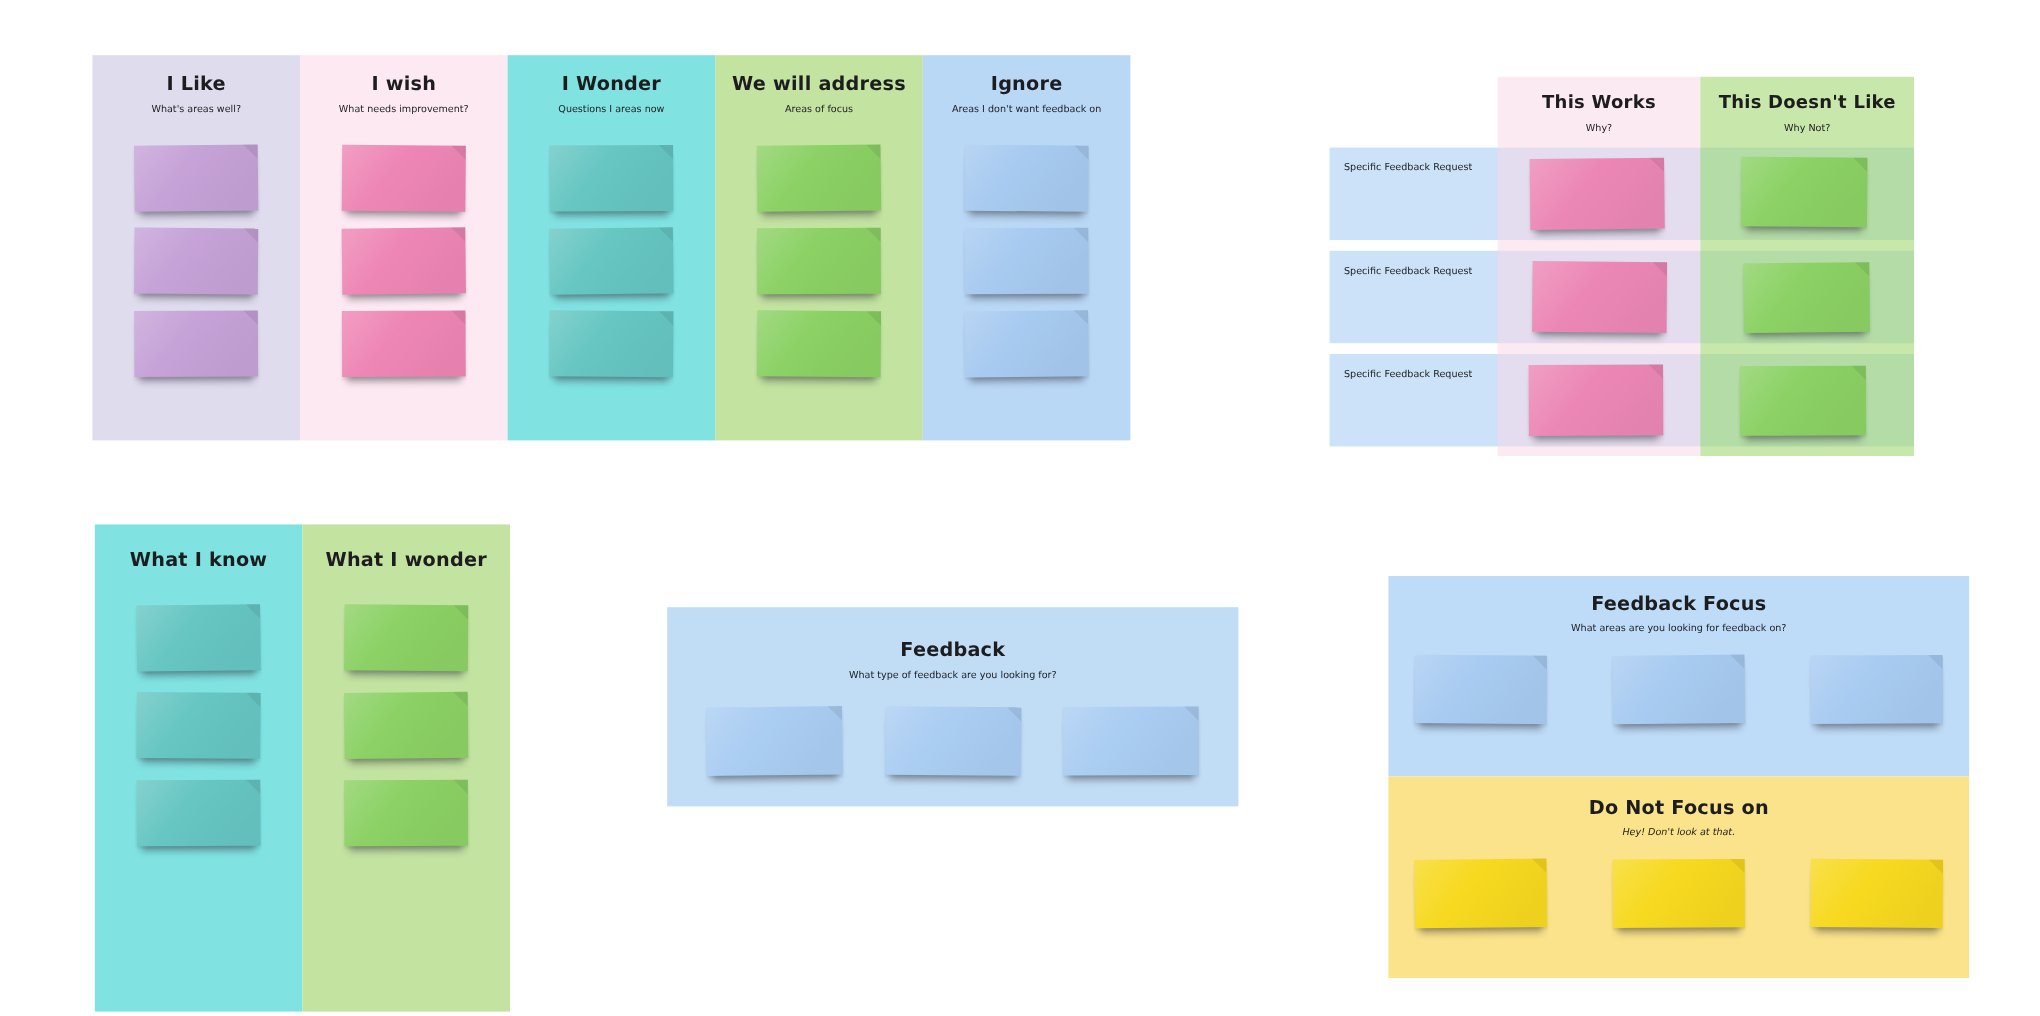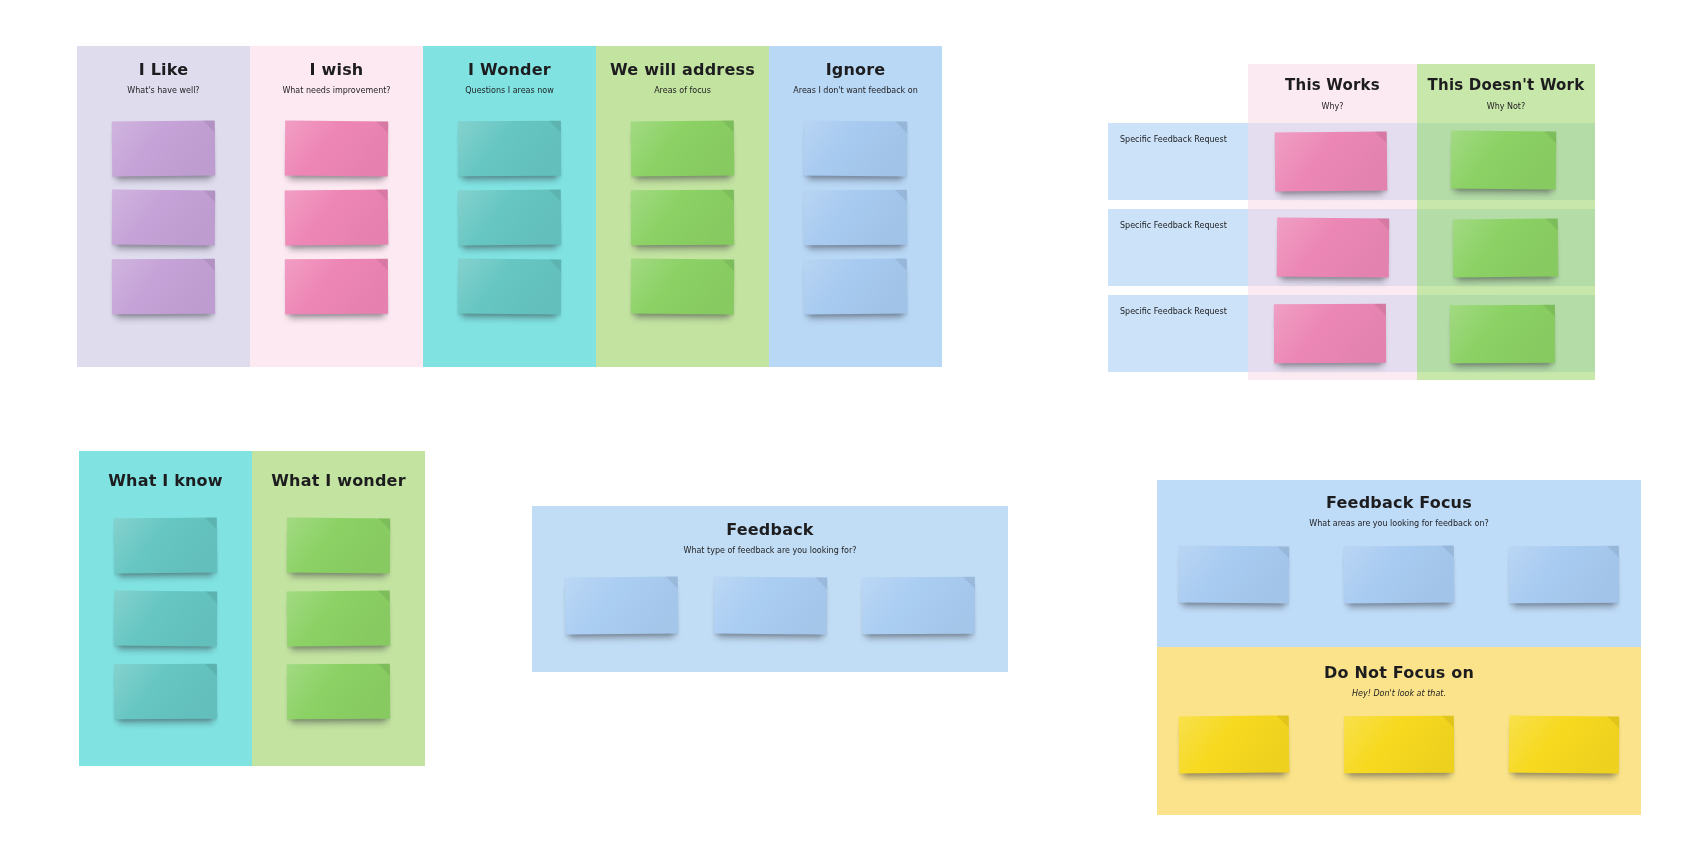--- a/index.html
+++ b/index.html
@@ -62,21 +62,21 @@
   .focus-section .sticky-row { margin-top:18px; padding:0 22px; }
   #feedback-board .col-title, .focus-section .col-title { padding-top:0; }
 </style>
 </head>
 <body style="background: rgb(255, 255, 255);">
 
 <div id="retro-board" class="abs" style="left:77px;top:46px;width:865px;height:321px">
 
   <div class="retro-col" style="background: rgb(223, 220, 238);">
     <div class="col-title">I Like</div>
-    <div class="col-sub">What's have well?</div>
+    <div class="col-sub">What's areas well?</div>
     <div class="stack">
       <div class="sticky st-a r1" style="background: rgb(197, 162, 215);"></div>
       <div class="sticky st-a r2" style="background: rgb(197, 162, 215);"></div>
       <div class="sticky st-a r3" style="background: rgb(197, 162, 215);"></div>
     </div>
   </div>
 
   <div class="retro-col" style="background: rgb(253, 233, 241);">
     <div class="col-title">I wish</div>
     <div class="col-sub">What needs improvement?</div>
@@ -128,55 +128,55 @@
   </div>
   <div class="trow" style="top: 231px; background: rgb(203, 226, 248);">
     <div class="trow-label">Specific Feedback Request</div>
   </div>
 
   <div class="tcol" style="left: 140px; width: 169px; background: rgba(250, 216, 231, 0.55);">
     <div class="col-title sm">This Works</div>
     <div class="col-sub">Why?</div>
   </div>
   <div class="tcol" style="left: 309px; width: 178px; background: rgba(166, 216, 118, 0.62);">
-    <div class="col-title sm">This Doesn't Work</div>
+    <div class="col-title sm">This Doesn't Like</div>
     <div class="col-sub">Why Not?</div>
   </div>
 
   <div class="sticky st-b tsticky r1" style="left: 167px; top: 68px; background: rgb(236, 135, 181);"></div>
   <div class="sticky st-b tsticky r2" style="left: 169px; top: 154px; background: rgb(236, 135, 181);"></div>
   <div class="sticky st-b tsticky r3" style="left: 166px; top: 240px; background: rgb(236, 135, 181);"></div>
 
   <div class="sticky st-c tsticky r2" style="left: 343px; top: 67px; background: rgb(139, 209, 100);"></div>
   <div class="sticky st-c tsticky r1" style="left: 345px; top: 155px; background: rgb(139, 209, 100);"></div>
   <div class="sticky st-c tsticky r3" style="left: 342px; top: 241px; background: rgb(139, 209, 100);"></div>
 </div>
 
-<div id="know-board" class="abs" style="left:79px;top:451px;width:346px;height:315px">
+<div id="know-board" class="abs" style="left:79px;top:437px;width:346px;height:406px">
 
   <div class="know-col" style="background: rgb(128, 227, 226);">
     <div class="col-title">What I know</div>
     <div class="stack">
       <div class="sticky st-a r1" style="background: rgb(102, 198, 194);"></div>
       <div class="sticky st-a r2" style="background: rgb(102, 198, 194);"></div>
       <div class="sticky st-a r3" style="background: rgb(102, 198, 194);"></div>
     </div>
   </div>
 
   <div class="know-col" style="background: rgb(195, 227, 161);">
     <div class="col-title">What I wonder</div>
     <div class="stack">
       <div class="sticky st-a r2" style="background: rgb(139, 209, 100);"></div>
       <div class="sticky st-a r1" style="background: rgb(139, 209, 100);"></div>
       <div class="sticky st-a r3" style="background: rgb(139, 209, 100);"></div>
     </div>
   </div>
 </div>
 
-<div id="feedback-board" class="abs" style="left: 532px; top: 506px; width: 476px; height: 166px; padding-top: 14px; background: rgb(193, 221, 245);">
+<div id="feedback-board" class="abs" style="left: 556px; top: 506px; width: 476px; height: 166px; padding-top: 26px; background: rgb(193, 221, 245);">
   <div class="col-title">Feedback</div>
   <div class="col-sub">What type of feedback are you looking for?</div>
   <div class="sticky-row">
     <div class="sticky st-d r1" style="background: rgb(170, 205, 242);"></div>
     <div class="sticky st-d r2" style="background: rgb(170, 205, 242);"></div>
     <div class="sticky st-d r3" style="background: rgb(170, 205, 242);"></div>
   </div>
 </div>
 
 <div class="abs focus-section" style="left: 1157px; top: 480px; width: 484px; height: 167px; padding-top: 13px; background: rgb(190, 219, 247);">

